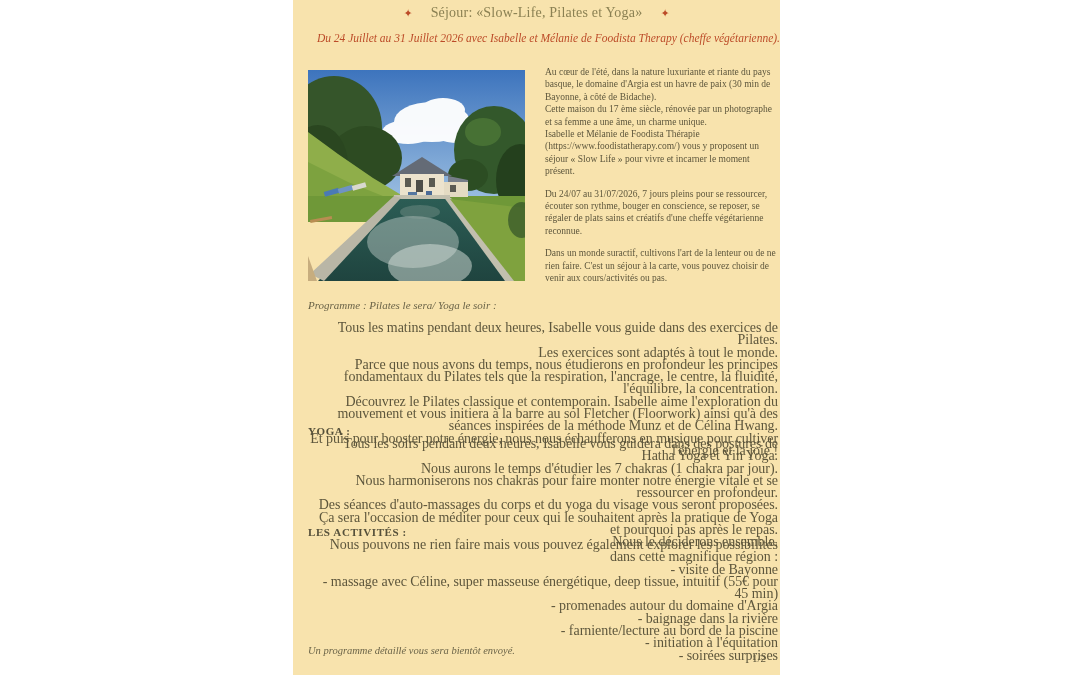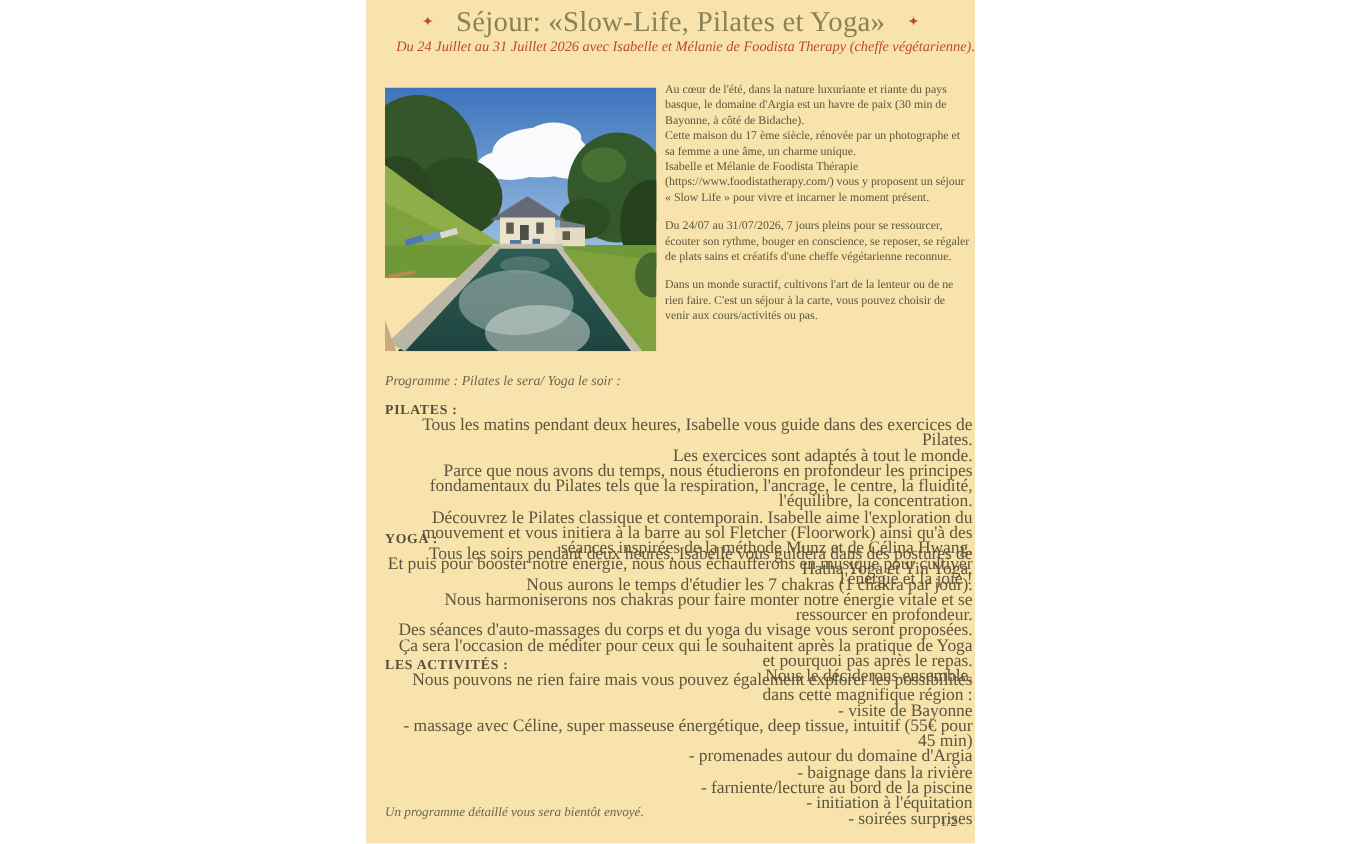--- a/index.html
+++ b/index.html
@@ -33,21 +33,21 @@
     align-items: center;
     gap: 18px;
   }
   .ornament {
     color: #bc4b28;
     font-size: 11px;
     line-height: 1;
   }
   .page-title {
     color: #8b8153;
-    font-size: 23px;
+    font-size: 14px;
     letter-spacing: 0.2px;
     white-space: nowrap;
   }
   .page-subtitle {
     position: absolute;
     top: 32px;
     left: 0;
     right: 0;
     text-align: right;
     color: #bc4b28;
@@ -66,21 +66,21 @@
   .right-col {
     position: absolute;
     left: 239px;
     top: 66px;
     width: 245px;
     color: #5d563c;
     font-size: 9.5px;
     line-height: 12.4px;
   }
   .right-col p {
-    margin: 0 0 10px 0;
+    margin: 0 0 10px 13px;
     white-space: pre-line;
   }
   .programme-line {
     position: absolute;
     left: 15px;
     top: 299px;
     color: #6b6448;
     font-style: italic;
     font-size: 11px;
   }
@@ -218,21 +218,20 @@
       <p>Au cœur de l'été, dans la nature luxuriante et riante du pays basque, le domaine d'Argia est un havre de paix (30 min de Bayonne, à côté de Bidache).
 Cette maison du 17 ème siècle, rénovée par un photographe et sa femme a une âme, un charme unique.
 Isabelle et Mélanie de Foodista Thérapie (https://www.foodistatherapy.com/) vous y proposent un séjour « Slow Life » pour vivre et incarner le moment présent.</p>
       <p>Du 24/07 au 31/07/2026, 7 jours pleins pour se ressourcer, écouter son rythme, bouger en conscience, se reposer, se régaler de plats sains et créatifs d'une cheffe végétarienne reconnue.</p>
       <p>Dans un monde suractif, cultivons l'art de la lenteur ou de ne rien faire. C'est un séjour à la carte, vous pouvez choisir de venir aux cours/activités ou pas.</p>
     </div>
 
     <div class="programme-line">Programme : Pilates le sera/ Yoga le soir :</div>
 
     <div class="section sec-pilates">
-      <div class="section-heading">PILATES :</div>
       <div class="section-body">Tous les matins pendant deux heures, Isabelle vous guide dans des exercices de Pilates.
 Les exercices sont adaptés à tout le monde.
 Parce que nous avons du temps, nous étudierons en profondeur les principes fondamentaux du Pilates tels que la respiration, l'ancrage, le centre, la fluidité, l'équilibre, la concentration.
 Découvrez le Pilates classique et contemporain. Isabelle aime l'exploration du mouvement  et vous initiera à la barre au sol Fletcher (Floorwork) ainsi qu'à des séances inspirées de la méthode Munz et de Célina Hwang.
 Et puis pour booster notre énergie, nous nous échaufferons en musique pour cultiver l'énergie et la joie !</div>
     </div>
 
     <div class="section sec-yoga">
       <div class="section-heading">YOGA :</div>
       <div class="section-body">Tous les soirs pendant deux heures, Isabelle vous guidera dans des postures de Hatha Yoga et Yin Yoga.

